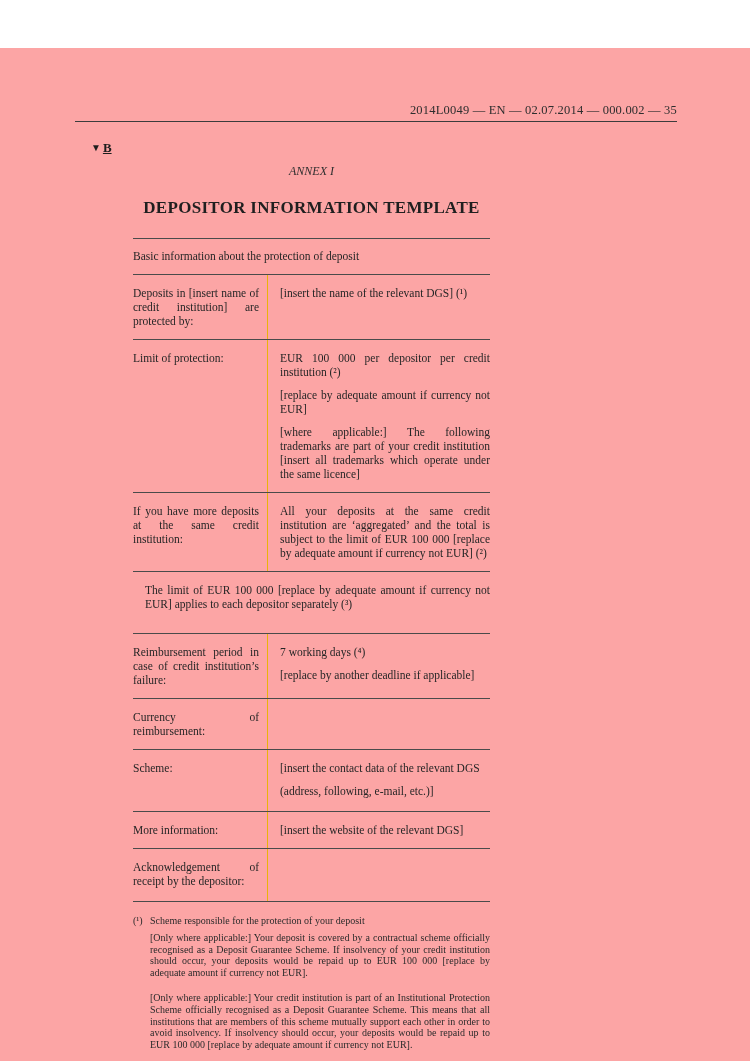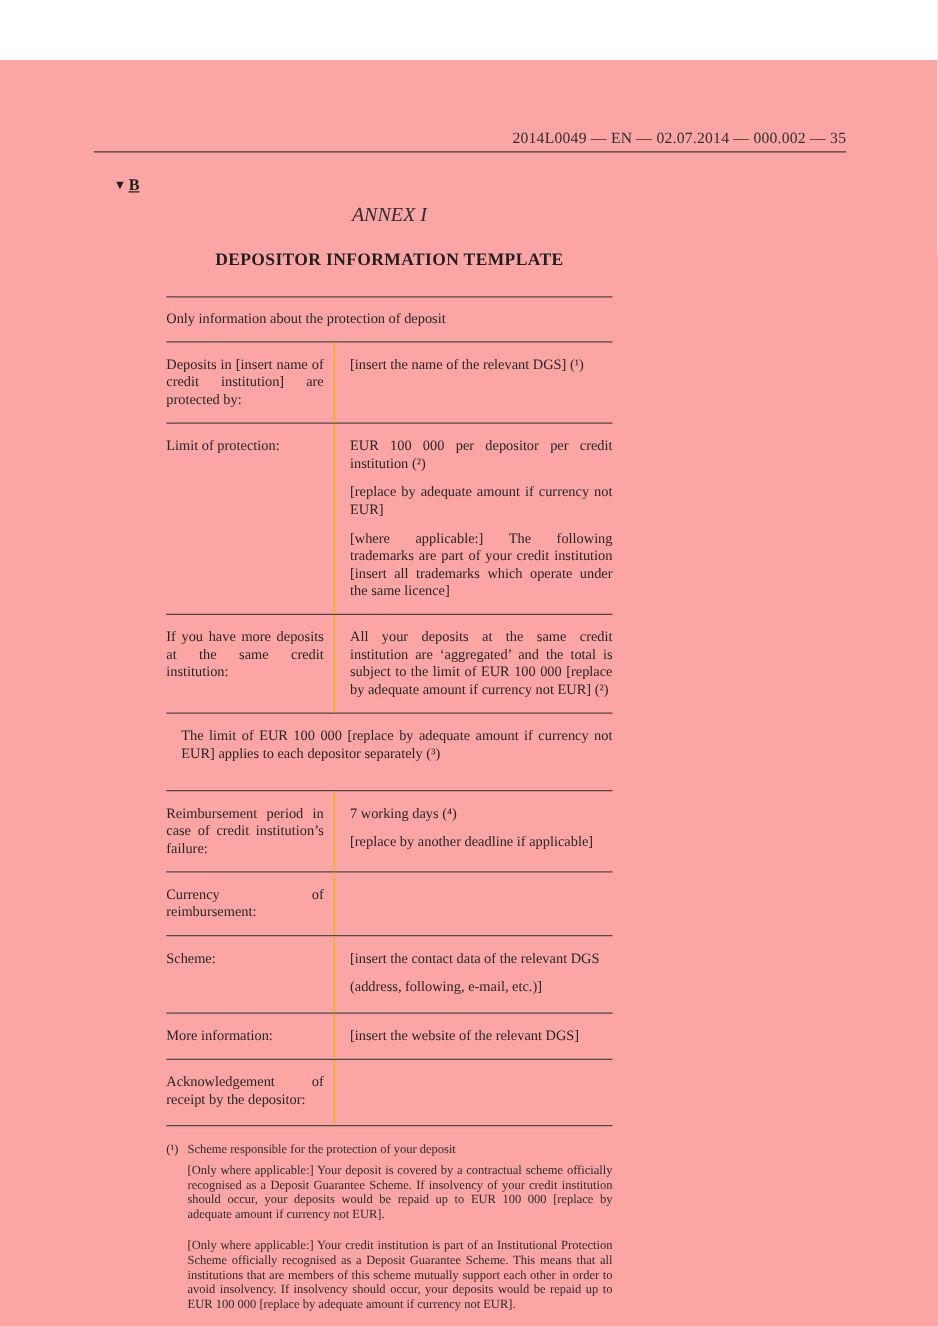--- a/index.html
+++ b/index.html
@@ -44,27 +44,27 @@
 
   .content {
     position: absolute;
     left: 133px;
     top: 116px;
     width: 357px;
   }
   .annex-title {
     text-align: center;
     font-style: italic;
-    font-size: 16px;
+    font-size: 12px;
     color: #2e2e2e;
   }
   .doc-title {
     text-align: center;
     font-weight: bold;
-    font-size: 14px;
+    font-size: 17px;
     letter-spacing: 0.3px;
     margin-top: 19px;
     color: #1f1f1f;
   }
 
   .tbl {
     margin-top: 20px;
     border-top: 1px solid #4a4a4a;
     font-size: 11.5px;
     line-height: 14px;
@@ -121,21 +121,21 @@
     <span class="cm-icon">▼</span><span class="cm-label">B</span>
   </div>
 
   <div class="content">
 
     <div class="annex-title">ANNEX I</div>
     <div class="doc-title">DEPOSITOR INFORMATION TEMPLATE</div>
 
     <div class="tbl">
 
-      <div class="tbl-head">Only information about the protection of deposit</div>
+      <div class="tbl-head">Basic information about the protection of deposit</div>
 
       <div class="row" style="min-height:65px">
         <div class="cell label">Deposits in [insert name of credit institution] are protected by:</div>
         <div class="cell value">
           <p>[insert the name of the relevant DGS] (¹)</p>
         </div>
       </div>
 
       <div class="row" style="min-height:142px">
         <div class="cell label">Limit of protection:</div>

